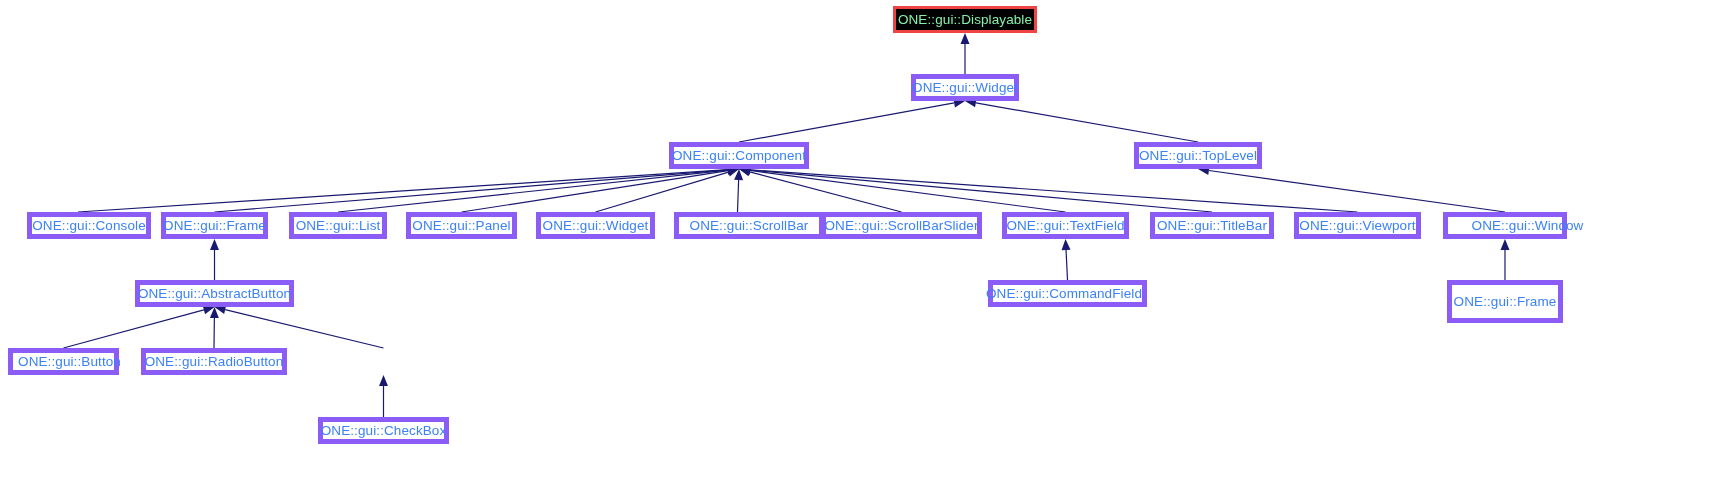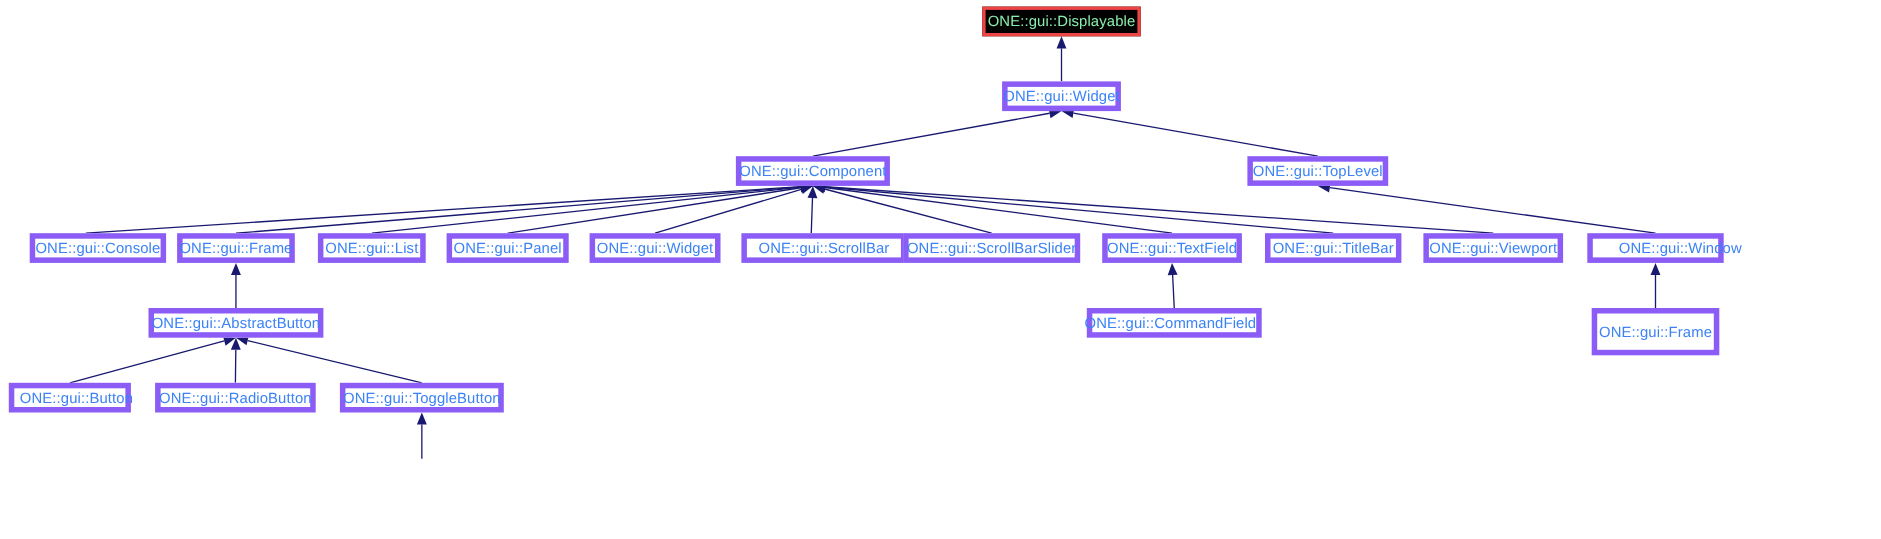--- a/index.html
+++ b/index.html
@@ -187,16 +187,16 @@
     </div>
     <div class="node" style="left: 1447px; top: 280px; width: 116px; height: 43px;">
       <span>ONE::gui::Frame</span>
     </div>
     <div class="node" style="left: 8px; top: 348px; width: 111px; height: 27px; padding-left: 12px;">
       <span>ONE::gui::Button</span>
     </div>
     <div class="node" style="left: 141px; top: 348px; width: 146px; height: 27px;">
       <span>ONE::gui::RadioButton</span>
     </div>
-    <div class="node" style="left: 309px; top: 348px; width: 149px; height: 27px;">
-      <span>ONE::gui::ToggleButton</span>
+    <div class="node" style="left: 318px; top: 417px; width: 131px; height: 27px;">
+      <span>ONE::gui::CheckBox</span>
     </div>
   </div>
 
 </body></html>

